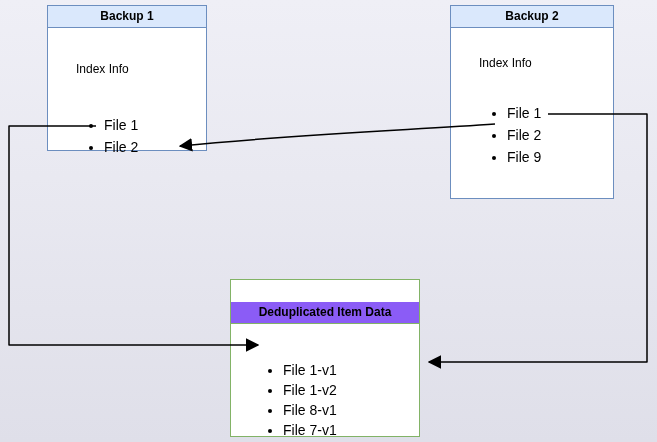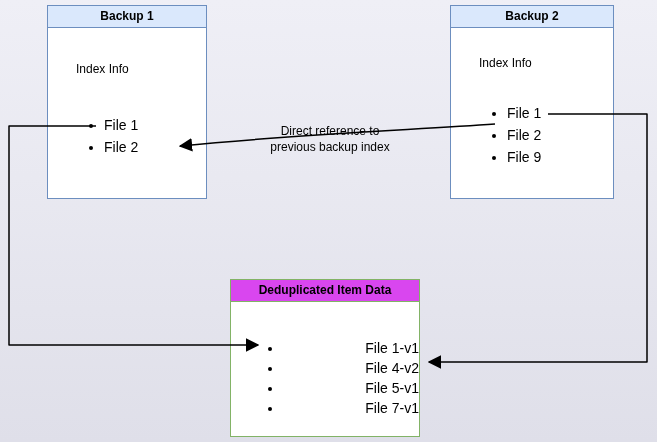--- a/index.html
+++ b/index.html
@@ -25,23 +25,23 @@
     line-height: 21px;
     text-align: center;
     font-size: 12px;
     font-weight: bold;
     color: #000;
     border-bottom: 1px solid;
   }
   .blue { border-color: #6c8ebf; }
   .blue .box-header { background: #dae8fc; border-color: #6c8ebf; }
   .green { border-color: #82b366; }
-  .green .box-header { background: #d946ef; border-color: #82b366; }
+  .green .box-header { background: #8b5cf6; border-color: #82b366; margin-top: 22px; }
 
-  #backup1 { left: 47px;  top: 5px;   width: 160px; height: 194px; }
+  #backup1 { left: 47px;  top: 5px;   width: 160px; height: 146px; }
   #backup2 { left: 450px; top: 5px;   width: 164px; height: 194px; }
   #dedup   { left: 230px; top: 279px; width: 190px; height: 158px; }
 
   .section-label {
     font-size: 12px;
     color: #000;
   }
   #backup1 .section-label { margin: 34px 0 0 28px; }
   #backup2 .section-label { margin: 28px 0 0 28px; }
 
@@ -49,21 +49,21 @@
     list-style: disc;
     font-size: 14px;
     color: #000;
     margin: 0;
     padding-left: 56px;
   }
   ul.file-list li { line-height: 22px; }
   #backup1 ul.file-list { margin-top: 38px; }
   #backup2 ul.file-list { margin-top: 32px; }
   #dedup   ul.file-list { margin-top: 36px; padding-left: 52px; }
-  #dedup   ul.file-list li { line-height: 20px; text-align: right; }
+  #dedup   ul.file-list li { line-height: 20px; }
 
   .annotation {
     position: absolute;
     left: 240px;
     top: 123px;
     width: 180px;
     text-align: center;
     font-size: 12px;
     line-height: 16px;
     color: #000;
@@ -100,30 +100,28 @@
     <div class="box-body">
       <div class="section-label">Index Info</div>
       <ul class="file-list">
           <li>File 1</li>
           <li>File 2</li>
           <li>File 9</li>
         </ul>
     </div>
   </div>
 
-  <div class="annotation">Direct reference to
-previous backup index</div>
 
   <div class="box green" id="dedup">
     <div class="box-header">Deduplicated Item Data</div>
     <div class="box-body">
       <ul class="file-list">
           <li>File 1-v1</li>
-          <li>File 4-v2</li>
-          <li>File 5-v1</li>
+          <li>File 1-v2</li>
+          <li>File 8-v1</li>
           <li>File 7-v1</li>
         </ul>
     </div>
   </div>
 
   <svg class="arrows" viewBox="0 0 657 442" xmlns="http://www.w3.org/2000/svg">
     <defs>
       <marker id="arrowhead" viewBox="0 0 10 10" refX="9" refY="5" markerWidth="9" markerHeight="9" orient="auto-start-reverse">
         <path d="M0,0 L10,5 L0,10 z" fill="#000000"></path>
       </marker>

